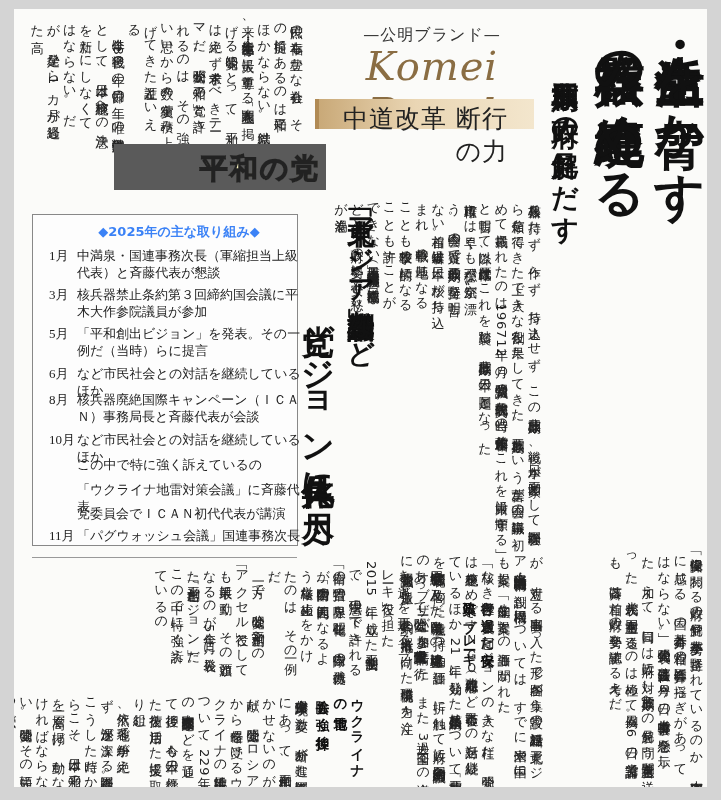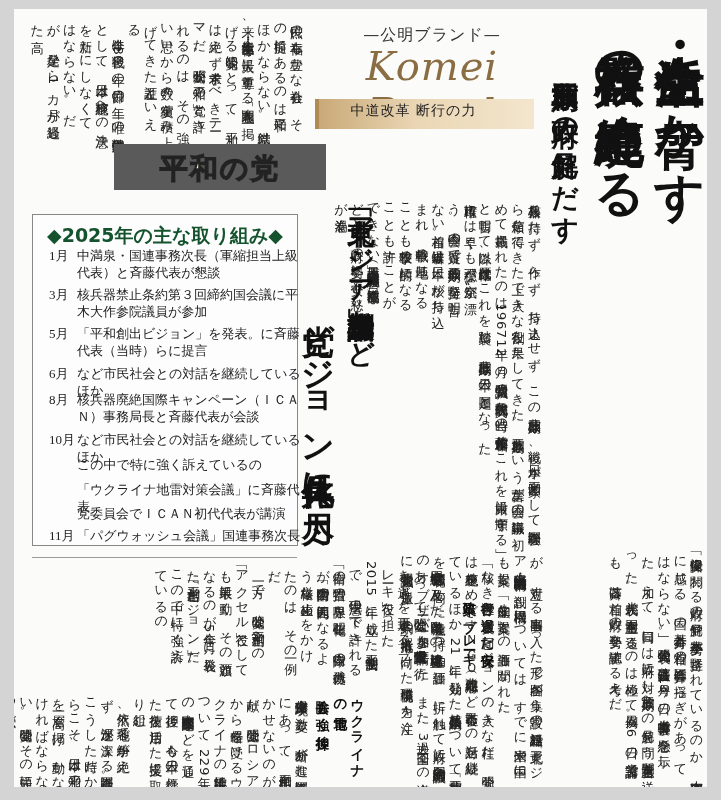--- a/index.html
+++ b/index.html
@@ -11,28 +11,28 @@
             font-family:"DejaVu Sans","Liberation Sans",sans-serif;color:#222;white-space:pre-wrap;}
   .headline-main{position:absolute;font-family:"DejaVu Serif","Liberation Serif",serif;font-weight:bold;color:#111;}
   .brand{position:absolute;left:296px;top:10px;width:244px;height:112px;}
   .brand .kicker{position:absolute;left:0;top:6px;width:244px;text-align:center;font-size:16px;color:#333;
                  font-family:"DejaVu Serif",serif;letter-spacing:1px;}
   .brand .script{position:absolute;left:0;top:24px;width:244px;text-align:center;font-size:40px;font-style:italic;
                  color:#8a6d43;font-family:"DejaVu Serif",serif;letter-spacing:1px;}
   .brand .bar{position:absolute;left:5px;top:80px;width:215px;height:30px;
               background:linear-gradient(90deg,#c9a978 0%,#ead6b4 45%,#f3e6cd 100%);
               border-left:4px solid #b08a55;}
-  .brand .bar span{position:absolute;left:0;top:3px;width:189px;text-align:center;font-size:14px;color:#222;
+  .brand .bar span{position:absolute;left:0;top:3px;width:189px;text-align:right;font-size:25px;color:#222;
                    font-family:"DejaVu Sans",sans-serif;letter-spacing:1px;}
   .heiwa{position:absolute;left:100px;top:135px;width:212px;height:46px;background:#5a5a5a;}
   .heiwa span{position:absolute;left:0;top:6px;width:212px;text-align:center;font-size:28px;font-weight:bold;
-              color:#fef9c3;font-family:"DejaVu Sans",sans-serif;-webkit-text-stroke:1.2px #222;letter-spacing:2px;}
+              color:#fef9c3;font-family:"DejaVu Sans",sans-serif;-webkit-text-stroke:1.2px #222;letter-spacing:2px;padding-left:40px;}
   .box{position:absolute;left:18px;top:205px;width:264px;height:330px;border:1.5px solid #888;background:#fdfdfd;}
-  .box h3{position:absolute;left:0;top:8px;width:264px;margin:0;text-align:center;font-size:19px;font-weight:bold;
-          font-family:"DejaVu Sans",sans-serif;color:#14532d;}
+  .box h3{position:absolute;left:14px;top:8px;width:264px;margin:0;text-align:center;font-size:13px;font-weight:bold;
+          font-family:"DejaVu Sans",sans-serif;color:#3b82f6;}
   .row{position:absolute;left:4px;font-size:13px;line-height:17px;font-family:"DejaVu Sans",sans-serif;color:#222;}
   .row .m{position:absolute;left:12px;top:0;width:30px;font-family:Liberation Serif, serif;}
   .row .t{position:absolute;left:40px;top:0;width:228px;}
   .rule{position:absolute;height:0;border-top:1.5px solid #999;}
   .sub-head{position:absolute;writing-mode:vertical-rl;text-orientation:upright;font-weight:bold;
             font-family:"DejaVu Sans",sans-serif;color:#111;font-size:13.5px;letter-spacing:1px;line-height:17px;}
 </style>
 </head>
 <body>
 
@@ -66,21 +66,21 @@
     <div class="row" style="top:32px;">
       <span class="m">1月</span>
       <span class="t">中満泉・国連事務次長（軍縮担当上級代表）と斉藤代表が懇談</span>
     </div>
     <div class="row" style="top:71px;">
       <span class="m">3月</span>
       <span class="t">核兵器禁止条約第３回締約国会議に平木大作参院議員が参加</span>
     </div>
     <div class="row" style="top:110px;">
       <span class="m">5月</span>
-      <span class="t">「平和創出ビジョン」を発表。に斉藤代表（当時）らに提言</span>
+      <span class="t">「平和創出ビジョン」を発表。その一例だ（当時）らに提言</span>
     </div>
     <div class="row" style="top:150px;">
       <span class="m">6月</span>
       <span class="t">など市民社会との対話を継続しているほか</span>
     </div>
     <div class="row" style="top:176px;">
       <span class="m">8月</span>
       <span class="t">核兵器廃絶国際キャンペーン（ＩＣＡＮ）事務局長と斉藤代表が会談</span>
     </div>
     <div class="row" style="top:216px;">

